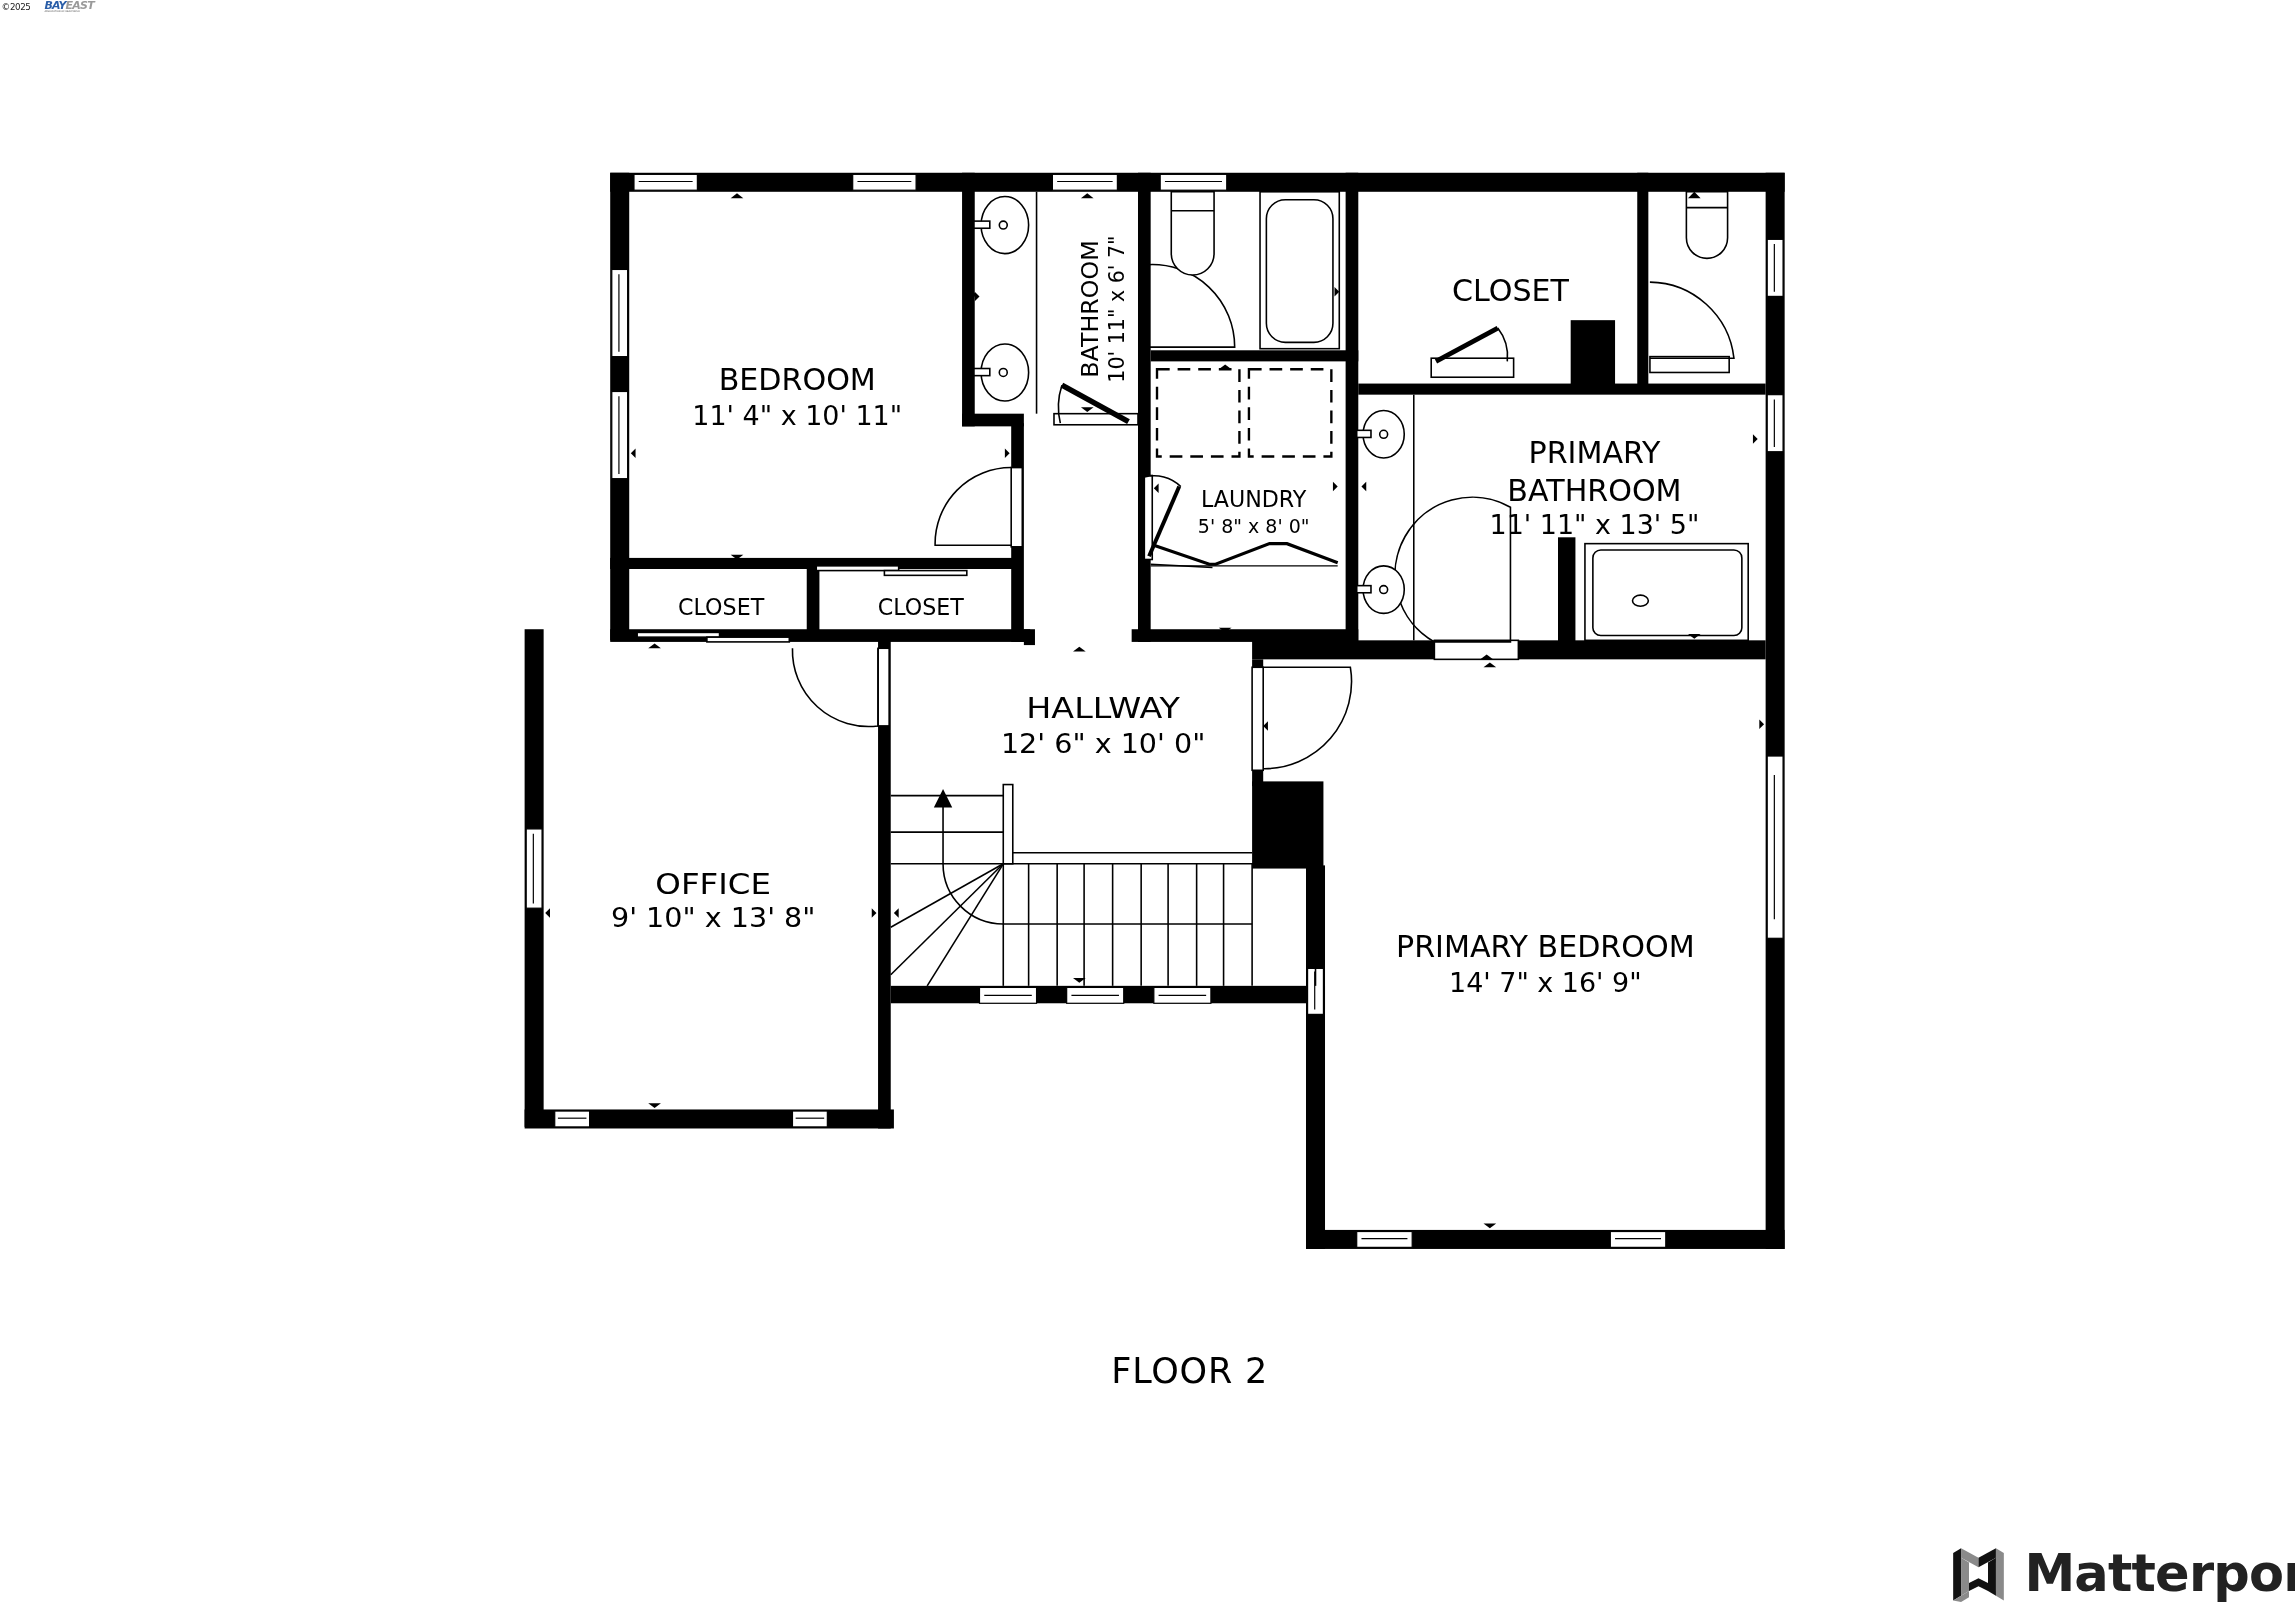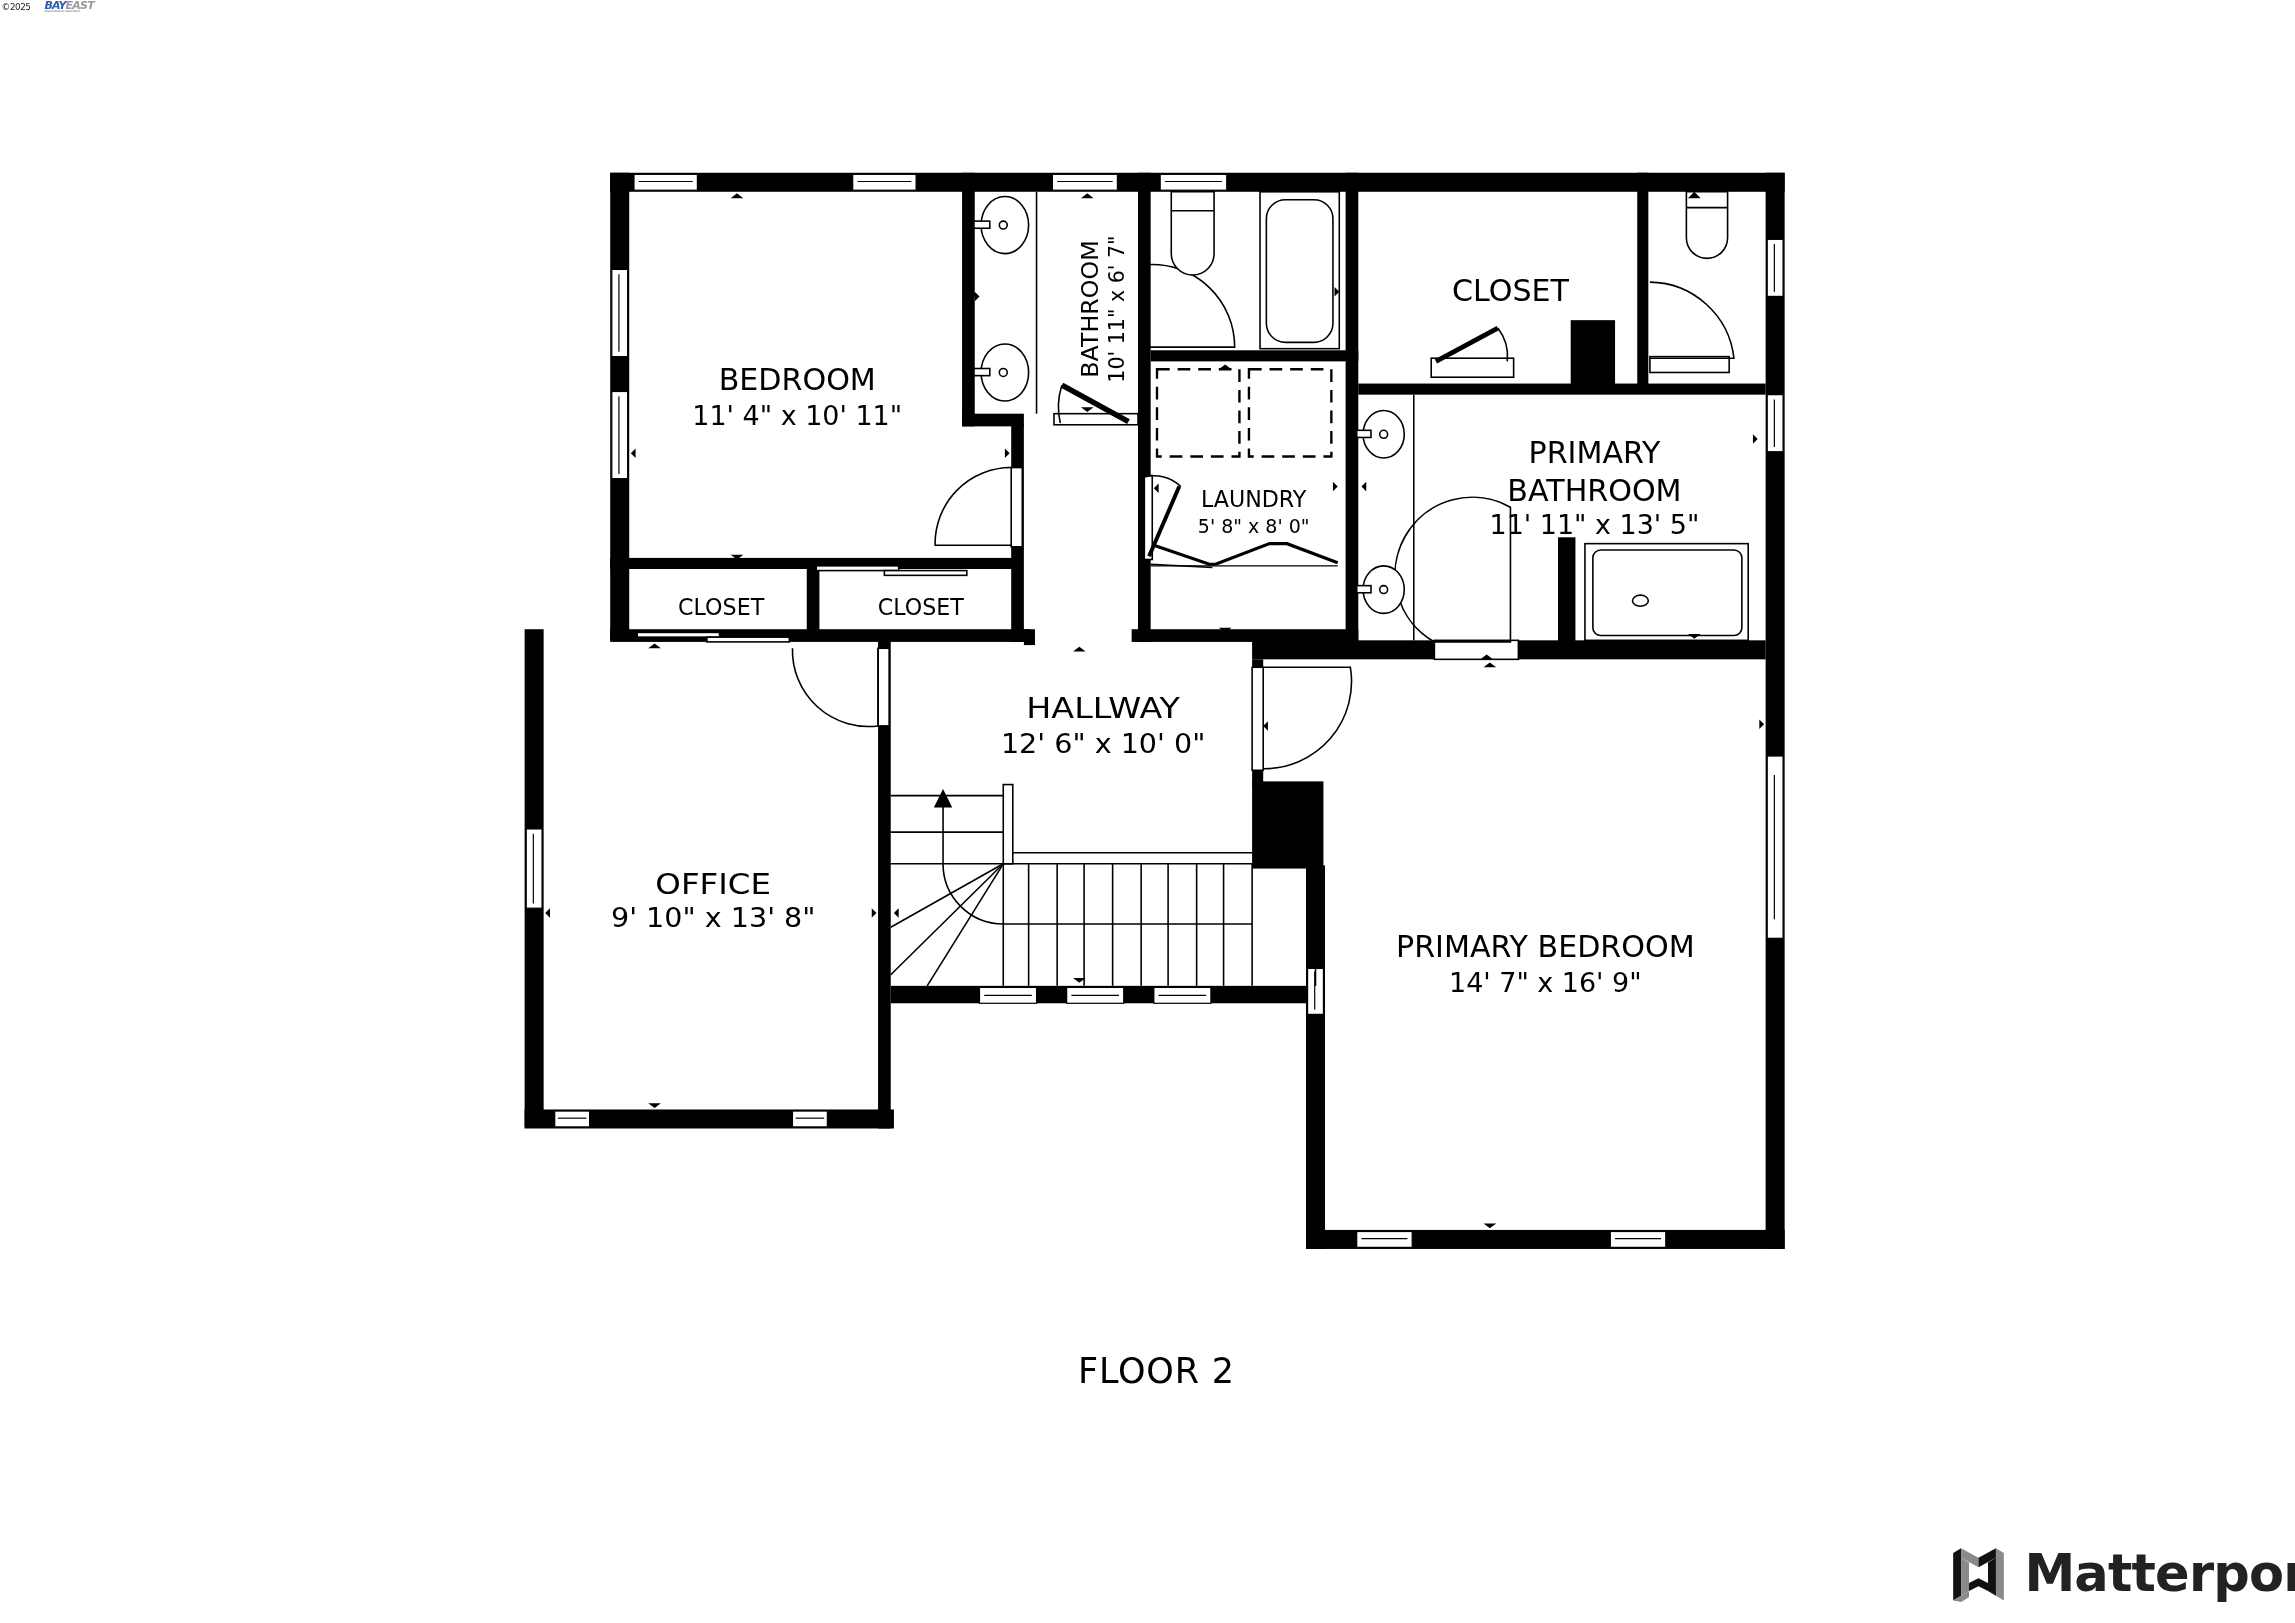--- a/index.html
+++ b/index.html
@@ -6,21 +6,21 @@
     body { width:2295px; height:1623px; position:relative; overflow:hidden; font-family:"DejaVu Sans", sans-serif; }
     .copyright { position:absolute; left:1.6px; top:0.8px; height:12.7px; display:flex; align-items:center; gap:14px; }
     .copyright .yr { font-size:8.7px; color:#222; font-family:"DejaVu Sans", sans-serif; letter-spacing:-0.4px; }
     .copyright .brand { display:flex; flex-direction:column; line-height:1; }
     .copyright .brand .name { font-size:11px; font-weight:bold; font-style:italic; letter-spacing:-0.8px; }
     .copyright .brand .name .bay { color:#2a5ea8; }
     .copyright .brand .name .east { color:#9a9a9a; }
     .copyright .brand .sub { font-size:2.4px; color:#555; }
     svg.plan { position:absolute; left:0; top:0; }
     .room-label { font-family:"DejaVu Sans", sans-serif; fill:#000; text-anchor:middle; }
-    .floor-label { position:absolute; left:1078px; top:1351px; width:238px; text-align:left; font-size:35px; color:#000; font-family:"DejaVu Sans", sans-serif; letter-spacing:0.8px; }
+    .floor-label { position:absolute; left:1030px; top:1351px; width:238px; text-align:right; font-size:35px; color:#000; font-family:"DejaVu Sans", sans-serif; letter-spacing:0.8px; }
     .mp-logo { position:absolute; left:1950px; top:1544px; display:flex; align-items:center; gap:17.4px; }
     .mp-logo .word { font-family:"DejaVu Sans", sans-serif; font-weight:bold; font-size:51px; color:#222; letter-spacing:-0.8px; }
   </style>
 </head>
 <body>
 
 <div class="copyright">
   <span class="yr">©2025</span>
   <span class="brand">
     <span class="name"><span class="bay">BAY</span><span class="east">EAST</span></span>

